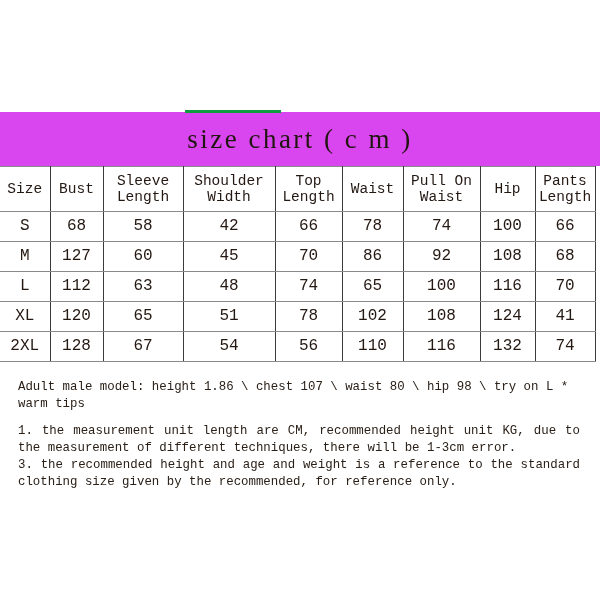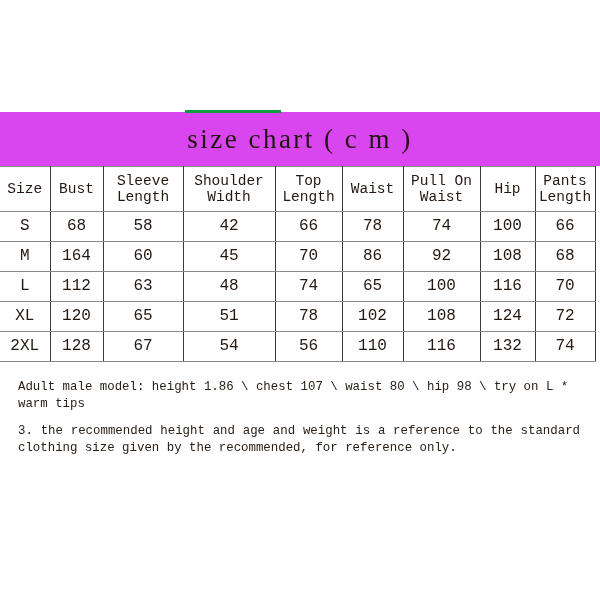--- a/index.html
+++ b/index.html
@@ -163,21 +163,21 @@
         <td>58</td>
         <td>42</td>
         <td>66</td>
         <td>78</td>
         <td>74</td>
         <td>100</td>
         <td>66</td>
       </tr>
       <tr>
         <td>M</td>
-        <td>164</td>
+        <td>127</td>
         <td>60</td>
         <td>45</td>
         <td>70</td>
         <td>86</td>
         <td>92</td>
         <td>108</td>
         <td>68</td>
       </tr>
       <tr>
         <td>L</td>
@@ -192,35 +192,36 @@
       </tr>
       <tr>
         <td>XL</td>
         <td>120</td>
         <td>65</td>
         <td>51</td>
         <td>78</td>
         <td>102</td>
         <td>108</td>
         <td>124</td>
-        <td>72</td>
+        <td>41</td>
       </tr>
       <tr>
         <td>2XL</td>
         <td>128</td>
         <td>67</td>
         <td>54</td>
         <td>56</td>
         <td>110</td>
         <td>116</td>
         <td>132</td>
         <td>74</td>
       </tr>
     </tbody>
   </table>
 
   <div class="notes">
     <div class="note-line note-model">Adult male model: height 1.86 \ chest 107 \ waist 80 \ hip 98 \ try on L * warm tips</div>
     <div class="note-gap"></div>
+    <div class="note-line note-item">1. the measurement unit length are CM, recommended height unit KG, due to the measurement of different techniques, there will be 1-3cm error.</div>
     <div class="note-line note-item">3. the recommended height and age and weight is a reference to the standard clothing size given by the recommended, for reference only.</div>
   </div>
 
 </div>
 
 </body></html>

